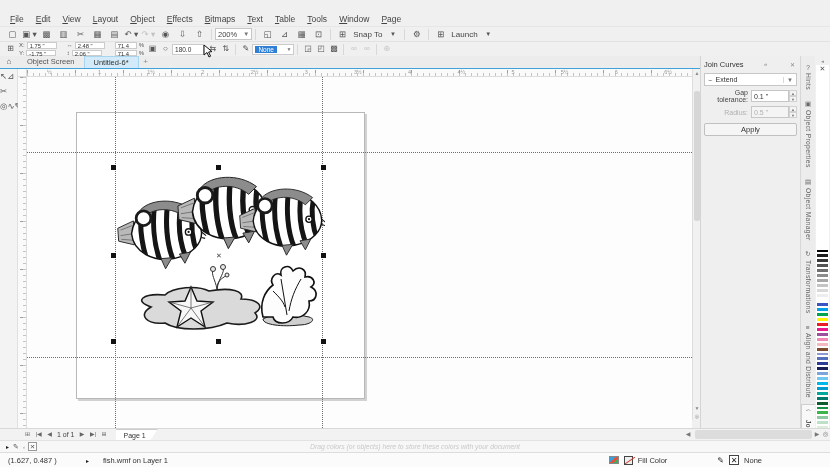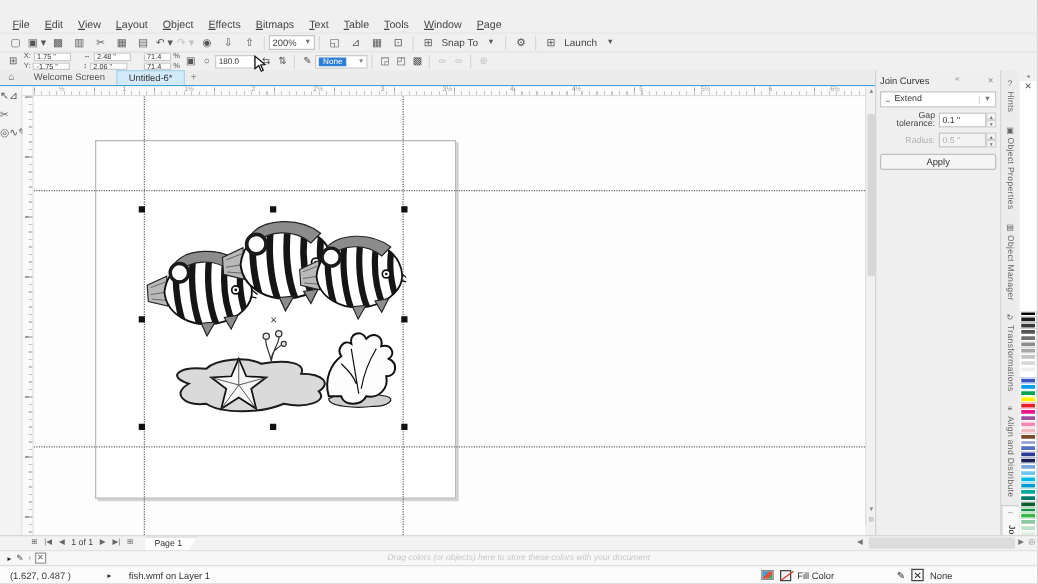--- a/index.html
+++ b/index.html
@@ -268,21 +268,21 @@
   <div class="cursor">
     <svg width="10" height="14" viewBox="0 0 10 14">
         <polygon points="1,1 1,11 4,8.5 6,13 7.6,12.2 5.6,8 9,7.6" fill="#fff" stroke="#111" stroke-width="1"></polygon>
       </svg>
   </div>
 
   <div class="doctabs">
     <span class="hometab">⌂</span>
     <span style="display:flex;align-items:flex-end">
 
-    <span class="dtab">Welcome Screen</span>
+    <span class="dtab">Object Screen</span>
         <span class="dtab active">Untitled-6*</span>
       </span>
     <span class="addtab">+</span>
   </div>
 
   <div class="main">
 
     <div class="toolbox">
       
     <span class="tool">↖</span><span class="tool">⊿</span><span class="tool">✂</span><span class="tool">◎</span><span class="tool">∿</span><span class="tool">✎</span><span class="tool">▭</span><span class="tool">◯</span><span class="tool">✩</span><span class="tool">A</span><span class="tool">∕</span><span class="tool">∟</span><span class="tool">❏</span><span class="tool">▨</span><span class="tool">✧</span><span class="tool">◧</span><span class="tool">◆</span><span class="tool">+</span></div>

